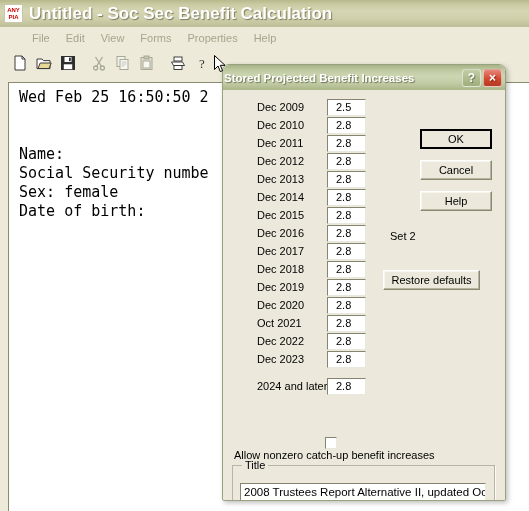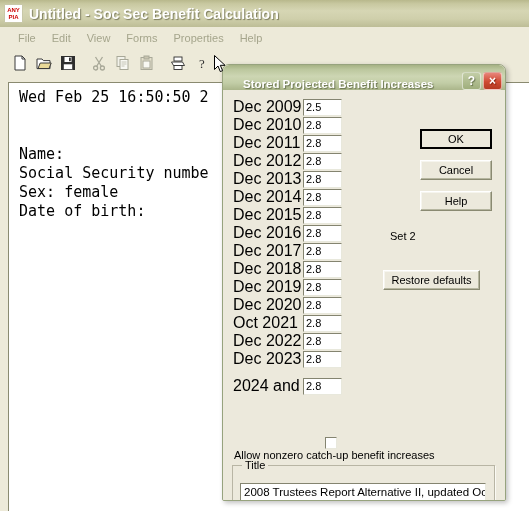--- a/index.html
+++ b/index.html
@@ -59,37 +59,37 @@
   .app-icon span {
     color: #cc0000;
     font-size: 6px;
     font-weight: bold;
     font-family: "Liberation Sans", sans-serif;
     letter-spacing: 0px;
     display: block;
   }
   .app-title-text {
     color: #ffffff;
-    font-size: 14px;
+    font-size: 17px;
     font-weight: bold;
     font-family: "Liberation Sans", sans-serif;
     text-shadow: 1px 1px 1px rgba(90,90,60,0.7);
     white-space: nowrap;
   }
 
   
   .app-menubar {
     position: absolute;
     left: 0; top: 27px;
     width: 529px;
     height: 22px;
     background: #edead9;
     display: flex;
     align-items: center;
-    padding-left: 10px;
+    padding-left: 24px;
     box-sizing: border-box;
   }
   .menu-item {
     color: #a5a58c;
     font-size: 11px;
     padding: 2px 8px 3px 8px;
     white-space: nowrap;
     font-family: "Liberation Sans", sans-serif;
   }
 
@@ -167,23 +167,23 @@
     overflow: hidden;
   }
   .dlg-titlebar {
     position: absolute;
     left: 0; top: 0;
     width: 282px;
     height: 25px;
     background: linear-gradient(to bottom, #a6b284 0%, #bcc79e 18%, #cdd6b3 45%, #c2cda6 72%, #aab58a 100%);
     border-radius: 6px 6px 0 0;
     display: flex;
-    align-items: flex-end;
-    box-sizing: border-box;
-    padding: 0 3px 0 20px;
+    align-items: center;
+    box-sizing: border-box;
+    padding: 0 3px 0 1px;
   }
   .dlg-title-text {
     color: #ffffff;
     font-size: 11.5px;
     font-weight: bold;
     font-family: "Liberation Sans", sans-serif;
     text-shadow: 1px 1px 1px rgba(80,90,55,0.75);
     white-space: nowrap;
     flex: 1;
   }
@@ -227,39 +227,40 @@
     top: 8px;
     width: 150px;
   }
   .row {
     height: 18px;
     display: flex;
     align-items: center;
   }
   .row-label {
     width: 72px;
-    font-size: 16px;
+    font-size: 11px;
     color: #000000;
     font-family: "Liberation Sans", sans-serif;
     white-space: nowrap;
     padding-left: 2px;
     box-sizing: border-box;
+    margin-left: 24px;
   }
   .val-input {
     width: 39px;
     height: 17px;
     background: #ffffff;
     border: 1px solid;
     border-color: #848470 #e8e8dc #e8e8dc #848470;
     box-sizing: border-box;
     font-size: 11px;
     color: #000000;
     font-family: "Liberation Sans", sans-serif;
     line-height: 15px;
-    padding-left: 2px;
+    padding-left: 8px;
     overflow: hidden;
     white-space: nowrap;
   }
   .row.later {
     margin-top: 9px;
   }
   .row.later .row-label {
     width: 90px;
   }
   .row.later .val-input {

